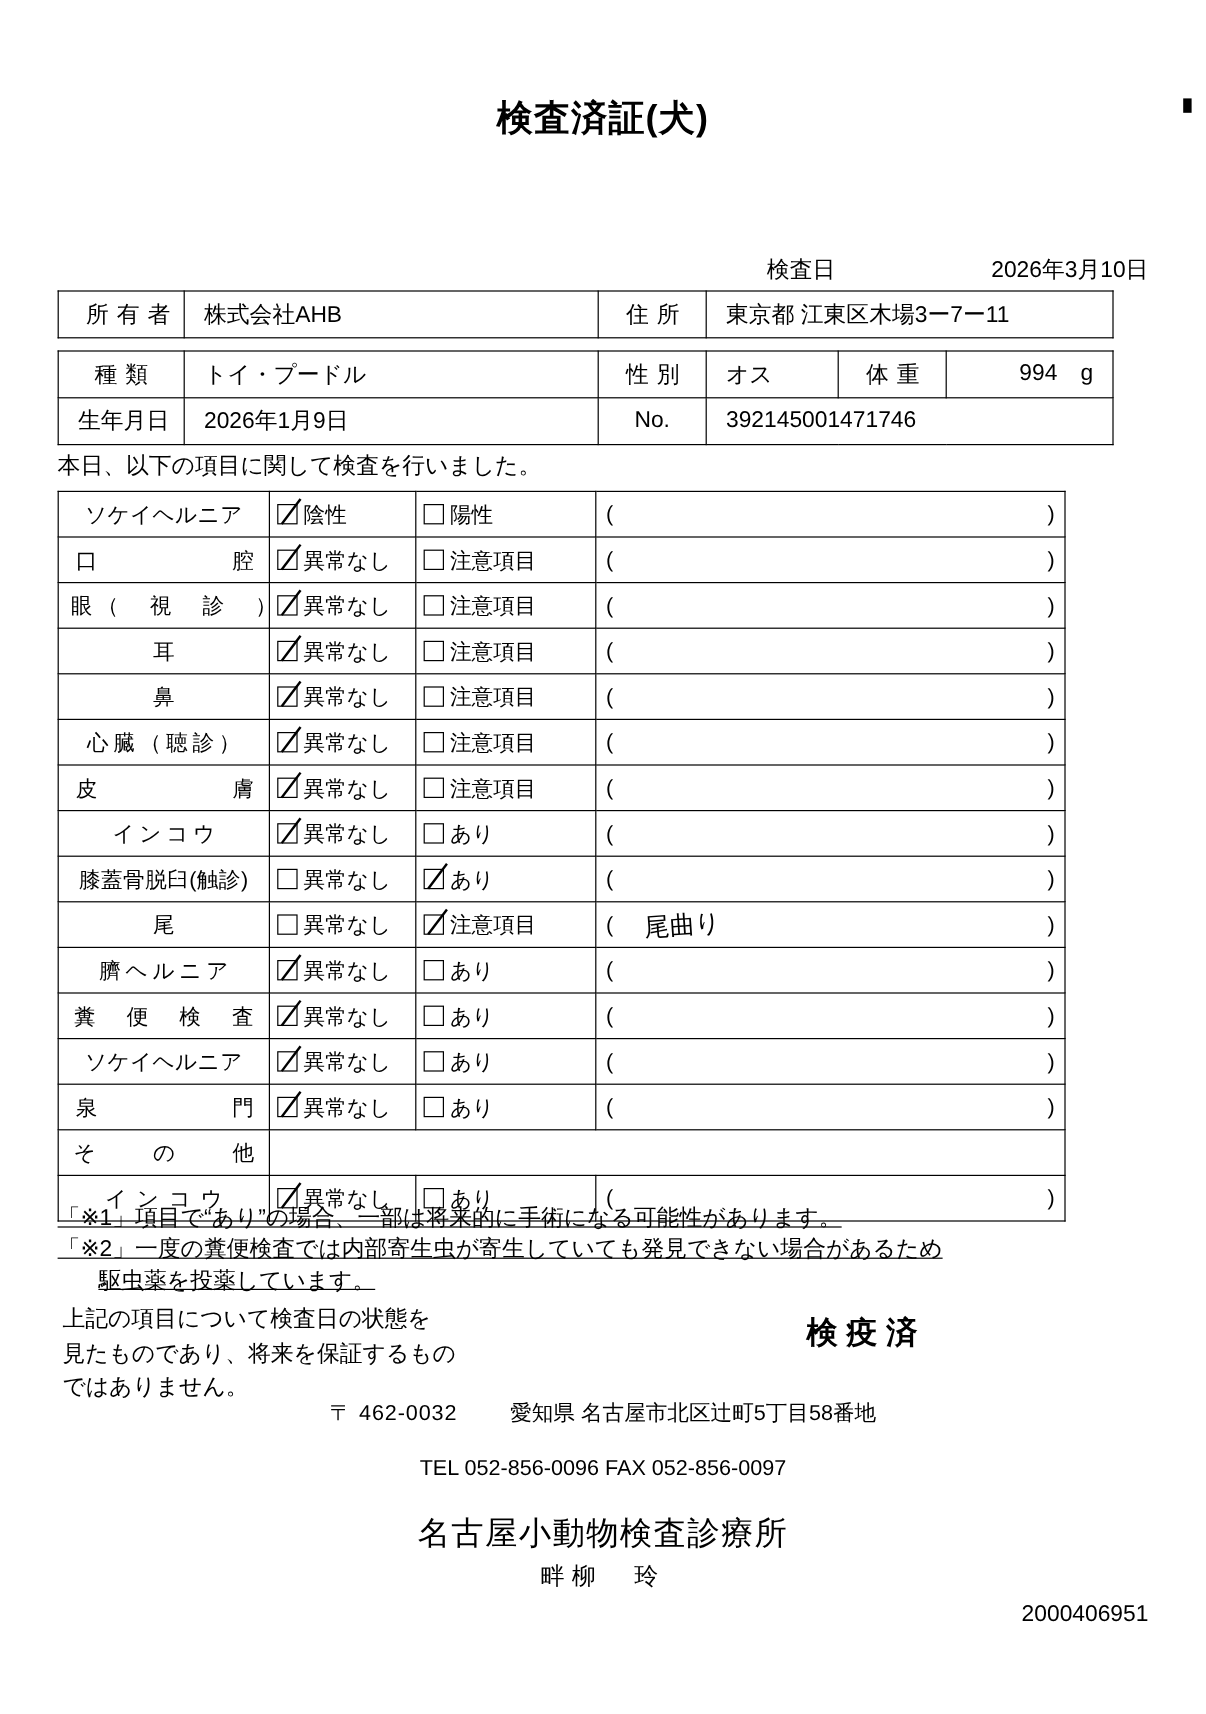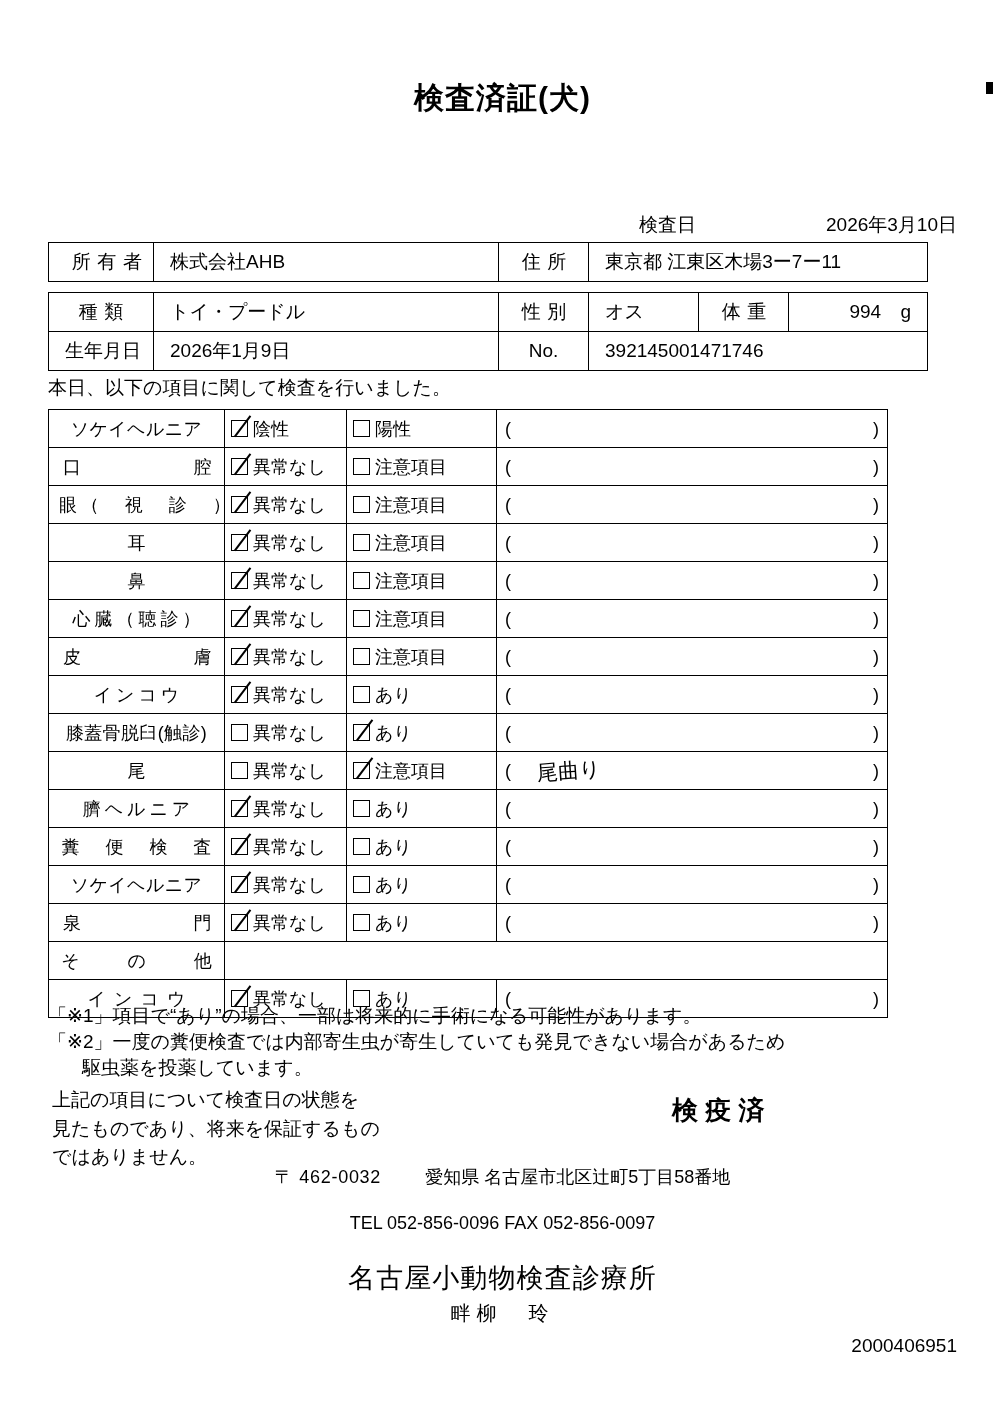--- a/index.html
+++ b/index.html
@@ -169,20 +169,21 @@
     font-family: "DejaVu Serif", serif;
     font-size: 21px;
   }
   
   .notes {
     position: absolute;
     left: 48px;
     top: 925px;
     font-size: 19px;
     line-height: 1.38;
+    text-decoration: underline;
   }
   .notes .indent {
     padding-left: 34px;
   }
   .disclaimer {
     position: absolute;
     left: 52px;
     top: 1008px;
     font-size: 19px;
     line-height: 1.5;

